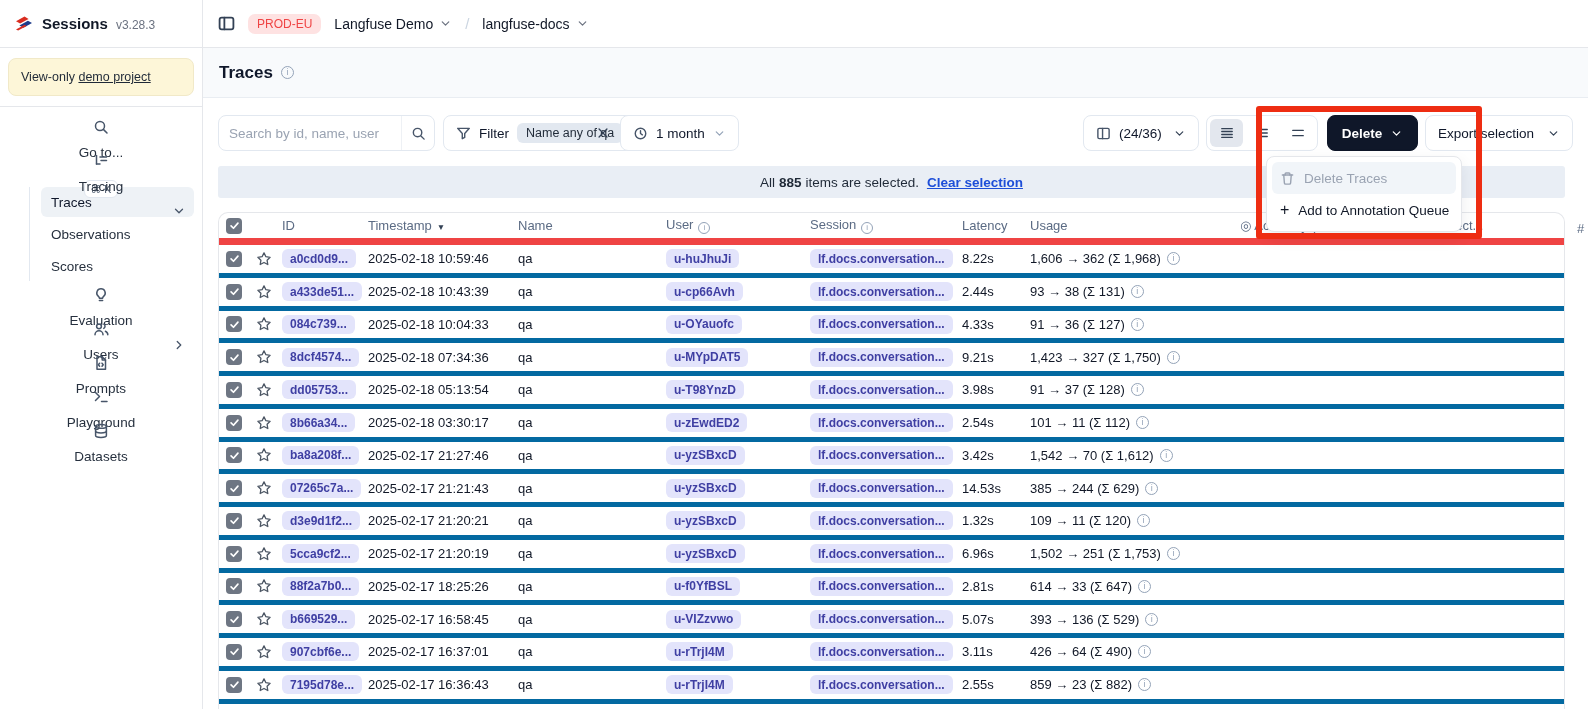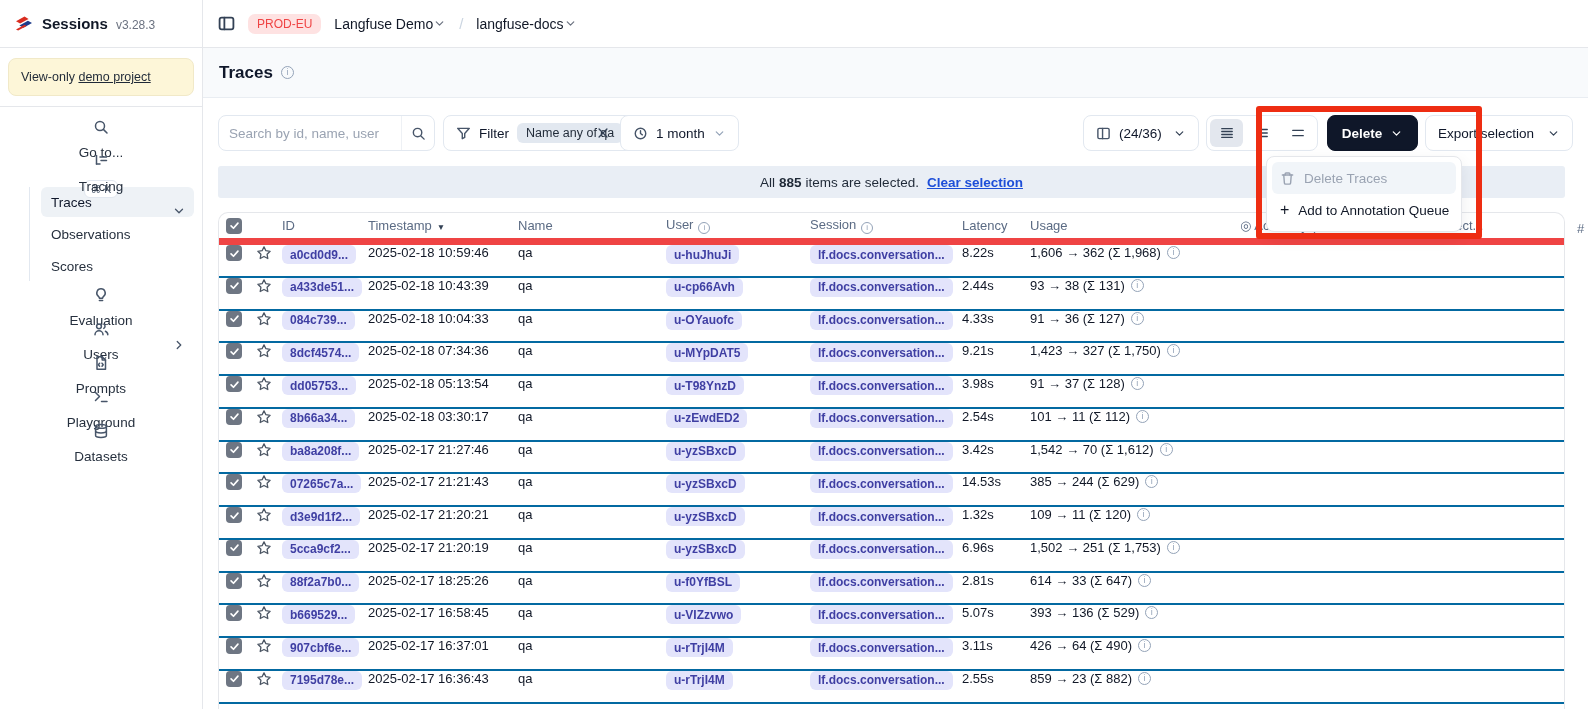--- a/index.html
+++ b/index.html
@@ -26,21 +26,21 @@
   .nav-item .grow { flex:1; }
   .kbd { border:1px solid #e2e8f0; border-radius:6px; background:#fff; font-size:10.5px; color:#475569; padding:2px 6px; }
   .nav-children { margin:2px 0 6px 21px; border-left:1px solid #e2e8f0; padding-left:0; }
   .nav-child { display:flex; align-items:center; height:30px; margin:2px 0 2px 11px; padding:0 10px; border-radius:6px; color:#26303e; font-size:13.5px; }
   .nav-child.active { background:#eef2f6; font-weight:500; color:#0f172a; }
   .chev { margin-left:auto; }
 
   
   #topbar { position:absolute; left:203px; top:0; width:1385px; height:48px; border-bottom:1px solid #e5e7eb; display:flex; align-items:center; gap:13px; padding-left:15px; background:#fff; }
   .env-badge { background:#fee2e2; color:#ef4444; font-size:12px; font-weight:500; padding:3px 9px; border-radius:7px; }
-  .crumb { display:flex; align-items:center; font-size:14px; color:#111827; font-weight:500; }
+  .crumb { display:flex; align-items:center; gap:6px; font-size:14px; color:#111827; font-weight:500; }
   .crumb-sep { color:#cbd5e1; font-size:15px; font-weight:400; }
 
   
   #titleband { position:absolute; left:203px; top:48px; width:1385px; height:50px; background:#f8fafc; border-bottom:1px solid #e9edf2; display:flex; align-items:center; gap:8px; padding-left:16px; }
   #page-title { font-size:17px; font-weight:700; color:#0f172a; }
   .info-dot { display:inline-flex; align-items:center; justify-content:center; width:13px; height:13px; border:1.2px solid #94a3b8; border-radius:50%; color:#94a3b8; font-size:9px; font-style:normal; line-height:1; flex:none; }
 
   
   .btn { position:absolute; top:115px; height:36px; display:flex; align-items:center; gap:8px; border:1px solid #e2e8f0; border-radius:8px; background:#fff; padding:0 12px; font-size:13.5px; color:#0f172a; }
   #search-box { left:218px; width:217px; padding:0; }
@@ -59,21 +59,21 @@
   #export-btn { left:1425px; width:148px; font-weight:500; justify-content:space-between; }
 
   
   #select-banner { position:absolute; left:218px; top:166px; width:1347px; height:32px; background:#e9eef5; border-radius:3px; display:flex; align-items:center; justify-content:center; gap:4px; font-size:13.5px; color:#1f2937; }
   #select-banner b { font-weight:700; }
   #clear-selection { color:#1d4ed8; font-weight:700; margin-left:4px; }
 
   
   #traces-table { position:absolute; left:218px; top:212px; width:1347px; height:497px; border:1px solid #e5e7eb; border-bottom:none; border-radius:10px 10px 0 0; background:#fff; }
   .thead { display:flex; align-items:center; height:32px; border-bottom:7px solid #ef4444; padding-left:7px; color:#5b6b84; font-weight:500; }
-  .tr { display:flex; align-items:flex-start; height:32.75px; border-bottom:2px solid #0369a1; padding-left:7px; color:#111827; }
+  .tr { display:flex; align-items:center; height:32.75px; border-bottom:5px solid #0369a1; padding-left:7px; color:#111827; }
   .c-sel{width:30px;flex:none;} .c-star{width:26px;flex:none;} .c-id{width:86px;flex:none;}
   .c-ts{width:150px;flex:none;} .c-name{width:148px;flex:none;} .c-user{width:144px;flex:none;}
   .c-session{width:152px;flex:none;} .c-latency{width:68px;flex:none;} .c-usage{width:210px;flex:none;display:flex;align-items:center;gap:6px;}
   .c-s1{width:122px;flex:none;white-space:nowrap;overflow:hidden;} .c-s2{flex:1;white-space:nowrap;overflow:hidden;}
   .checkbox { width:16px; height:16px; border-radius:4px; background:#6e7683; display:flex; align-items:center; justify-content:center; }
   .badge { display:inline-block; background:#e3e4fb; color:#3f3fa3; font-weight:700; font-size:12px; padding:2.5px 8px; border-radius:6px; white-space:nowrap; }
   .sort-ind { font-size:8.5px; margin-left:5px; color:#334155; }
   .hdr-info { width:12px; height:12px; font-size:8px; margin-left:5px; border-color:#94a3b8; color:#94a3b8; }
   #score-col-cut { position:absolute; left:1577px; top:212px; height:32px; display:flex; align-items:center; color:#5b6b84; font-weight:500; white-space:nowrap; }
 

